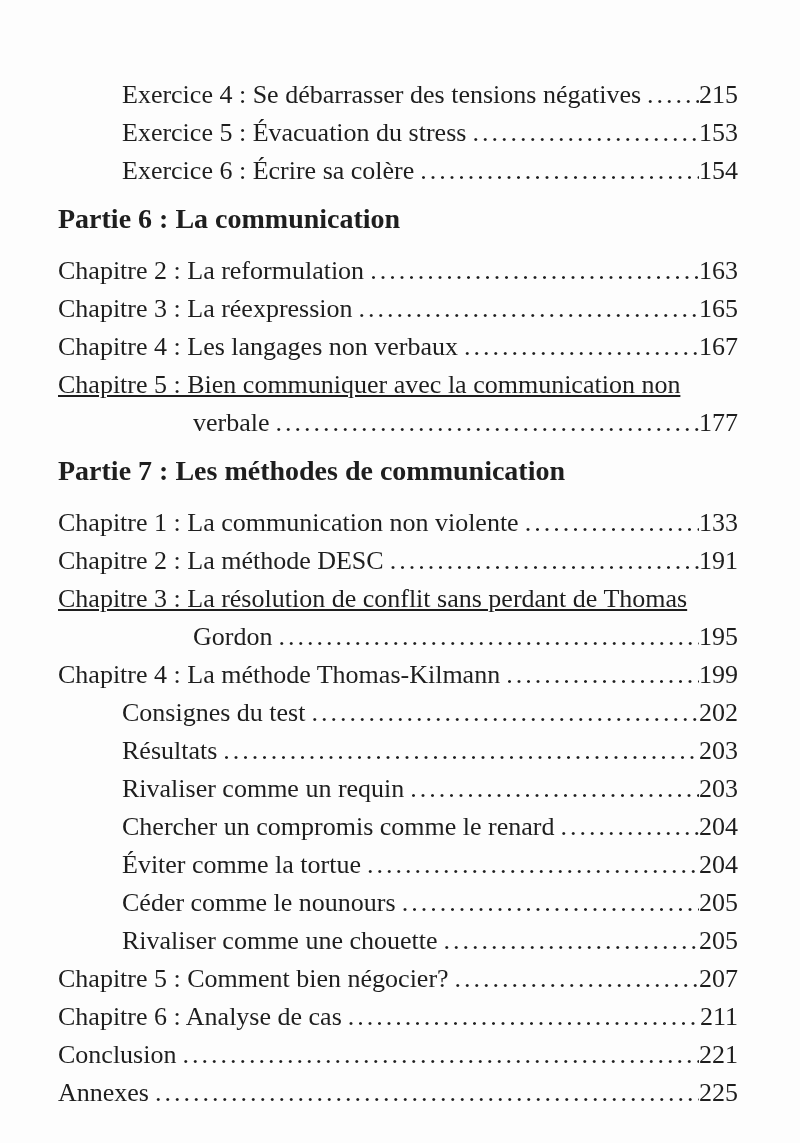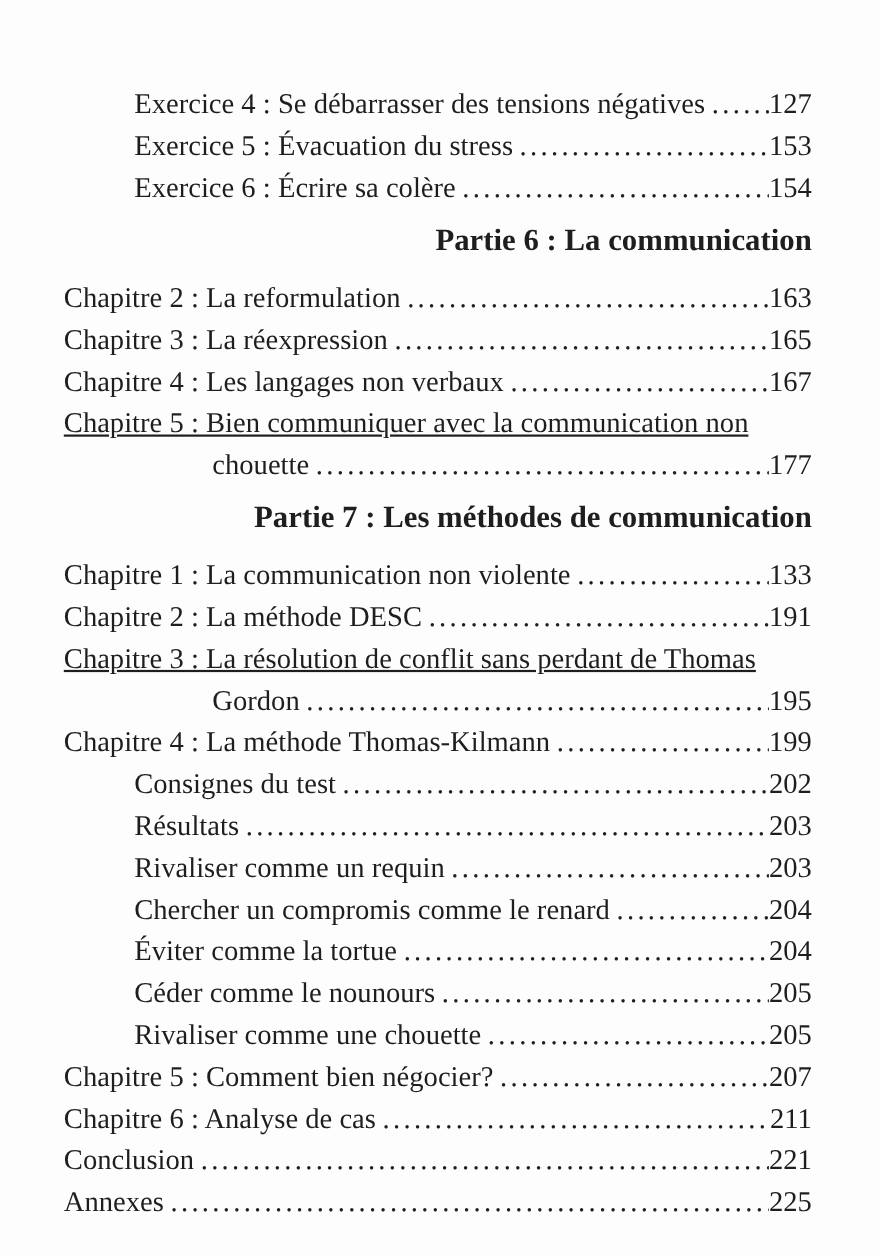--- a/index.html
+++ b/index.html
@@ -33,34 +33,34 @@
   }
   .dots::after {
     content: "........................................................................................................................................................";
     letter-spacing: 3px;
   }
   .pagenum { white-space: nowrap; }
   .heading {
     font-weight: bold;
     font-size: 28px;
     line-height: 34px;
-    text-align: right;
+    text-align: left;
     margin: 12px 0 16px 0;
   }
 </style>
 </head>
 <body>
 
 <div class="page">
   <main class="toc">
       <div class="entry sub">
         <div class="entry-row">
           <span class="label">Exercice 4 : Se débarrasser des tensions négatives</span>
           <span class="dots"></span>
-          <span class="pagenum">127</span>
+          <span class="pagenum">215</span>
         </div>
       </div>
       <div class="entry sub">
         <div class="entry-row">
           <span class="label">Exercice 5 : Évacuation du stress</span>
           <span class="dots"></span>
           <span class="pagenum">153</span>
         </div>
       </div>
       <div class="entry sub">
@@ -88,21 +88,21 @@
       <div class="entry chapter">
         <div class="entry-row">
           <span class="label">Chapitre 4 : Les langages non verbaux</span>
           <span class="dots"></span>
           <span class="pagenum">167</span>
         </div>
       </div>
       <div class="entry chapter">
         <div class="entry-line1">Chapitre 5 : Bien communiquer avec la communication non</div>
         <div class="entry-row entry-cont">
-          <span class="label">chouette</span>
+          <span class="label">verbale</span>
           <span class="dots"></span>
           <span class="pagenum">177</span>
         </div>
       </div>
       <h2 class="heading">Partie 7 : Les méthodes de communication</h2>
       <div class="entry chapter">
         <div class="entry-row">
           <span class="label">Chapitre 1 : La communication non violente</span>
           <span class="dots"></span>
           <span class="pagenum">133</span>

